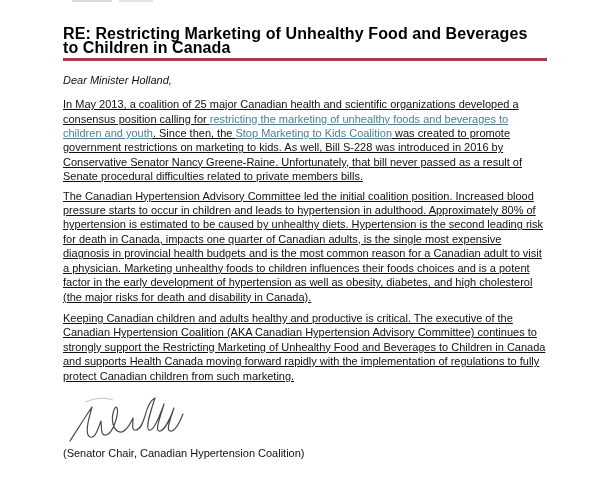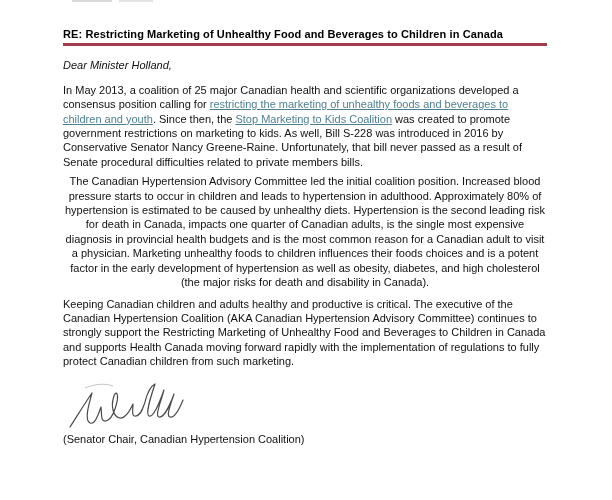--- a/index.html
+++ b/index.html
@@ -29,33 +29,33 @@
   .top-fragment .bar.b1 { width: 40px; }
   .top-fragment .bar.b2 { width: 34px; background:#e3e3e3; }
 
   .content {
     position: absolute;
     left: 63px; top: 27px;
     width: 484px;
   }
   .subject {
     margin: 0;
-    font-size: 11px;
+    font-size: 16px;
     font-weight: bold;
     color: #000000;
     letter-spacing: 0.1px;
   }
   .rule {
     height: 3px;
     margin-top: 2px;
     background: #A23B4E;
   }
   .salutation { margin: 12px 0 0 0; font-style: italic; }
-  .para       { margin: 10px 0 0 0; }
-  .para.p2    { margin-top: 5px; text-align: center; }
+  .para       { margin: 10px 0 0 0; text-decoration: underline; }
+  .para.p2    { margin-top: 5px; }
   .para.p3    { margin-top: 7px; }
   a.doc-link {
     color: #4E7F90;
     text-decoration: underline;
     cursor: pointer;
   }
   .closing { margin: 7px 0 0 0; }
   .signature-wrap { margin: 11px 0 0 4px; height: 52px; }
   .sig-name  { margin: 10px 0 0 0; }
   .sig-title { margin: 0; }

